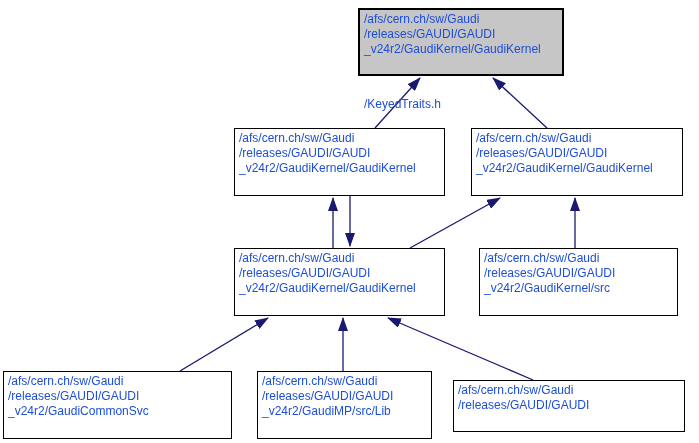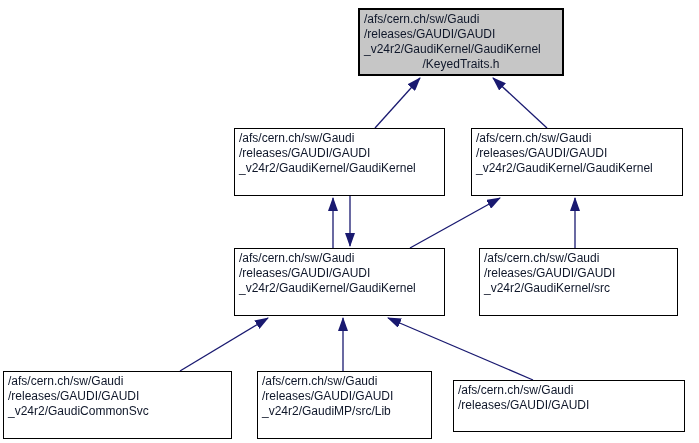--- a/index.html
+++ b/index.html
@@ -13,35 +13,35 @@
     width: 699px;
     height: 443px;
     background: #ffffff;
     overflow: hidden;
   }
   .node {
     position: absolute;
     box-sizing: border-box;
     background: #ffffff;
     border: 1px solid #000000;
-    color: #0f172a;
+    color: #1d4ed8;
     font-size: 12px;
     line-height: 15px;
     padding: 2px 4px 1px 4px;
     cursor: pointer;
   }
   .node .path {
     display: block;
     white-space: pre-line;
     text-align: left;
   }
   .node .file {
     display: block;
-    text-align: center;
     white-space: nowrap;
+    margin-top: 40px;
   }
   .node.focus {
     background: #c6c6c6;
     border-width: 2px;
   }
   svg.edges {
     position: absolute;
     left: 0;
     top: 0;
     width: 699px;

